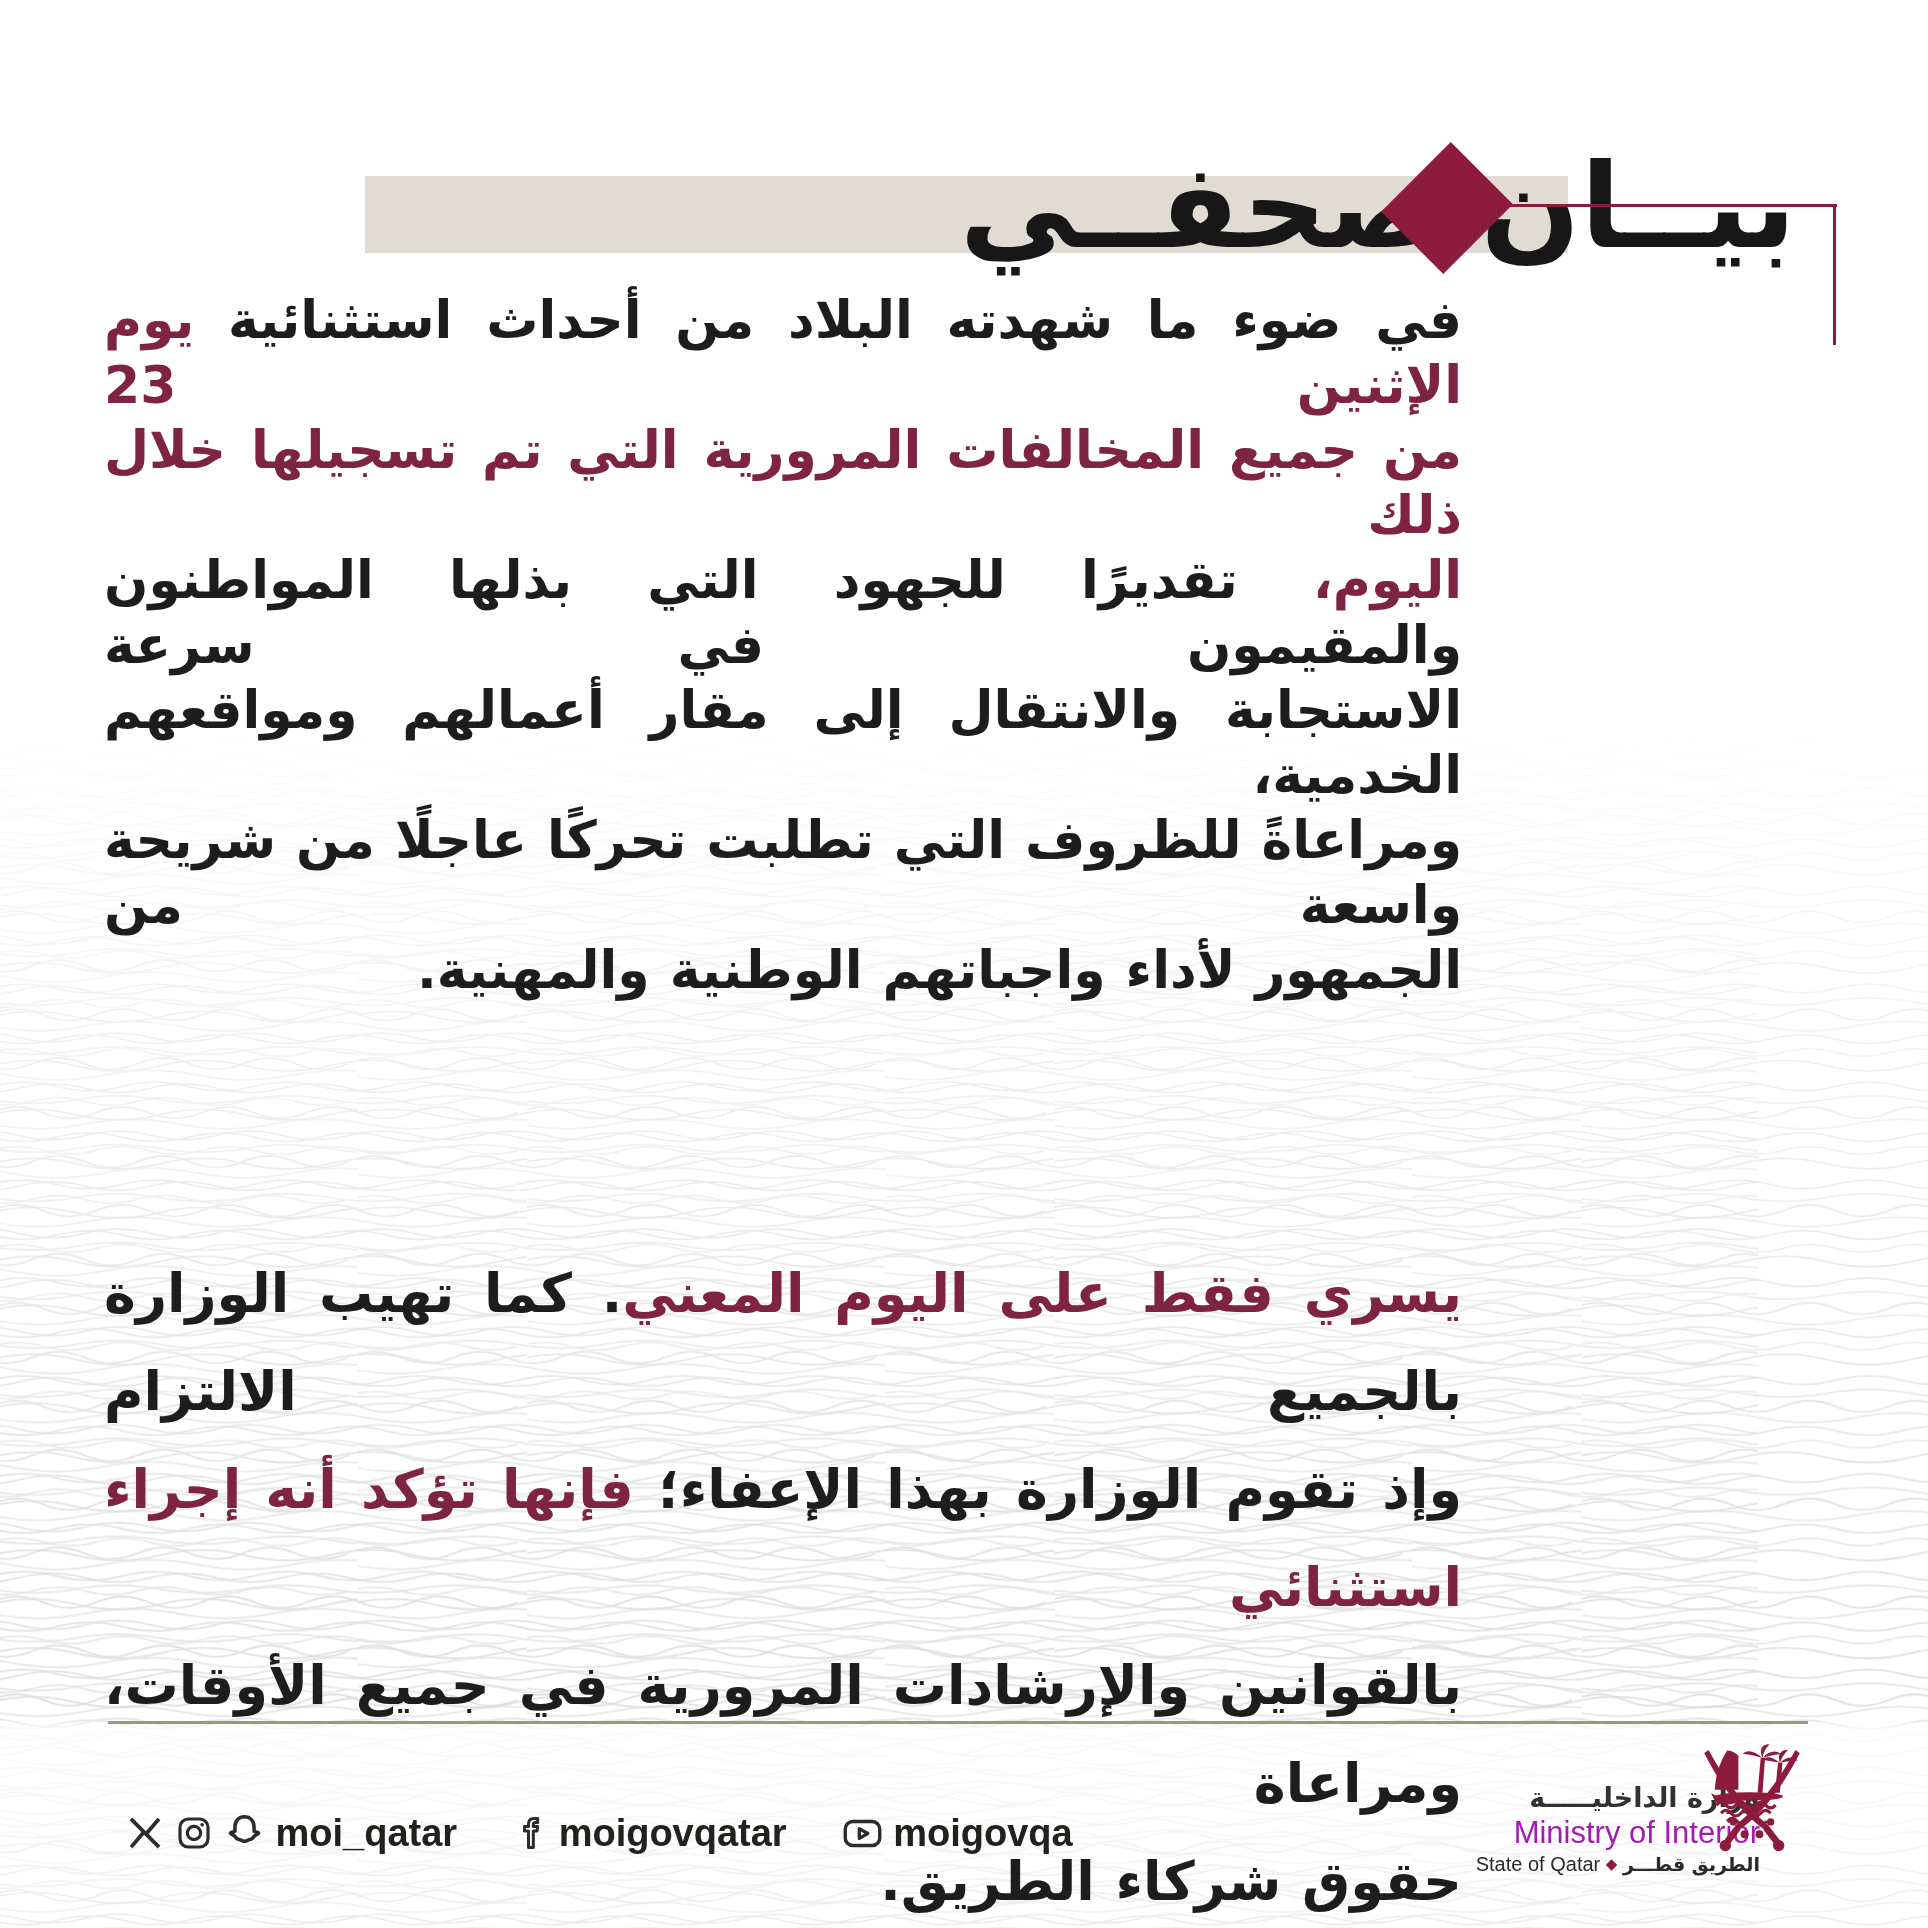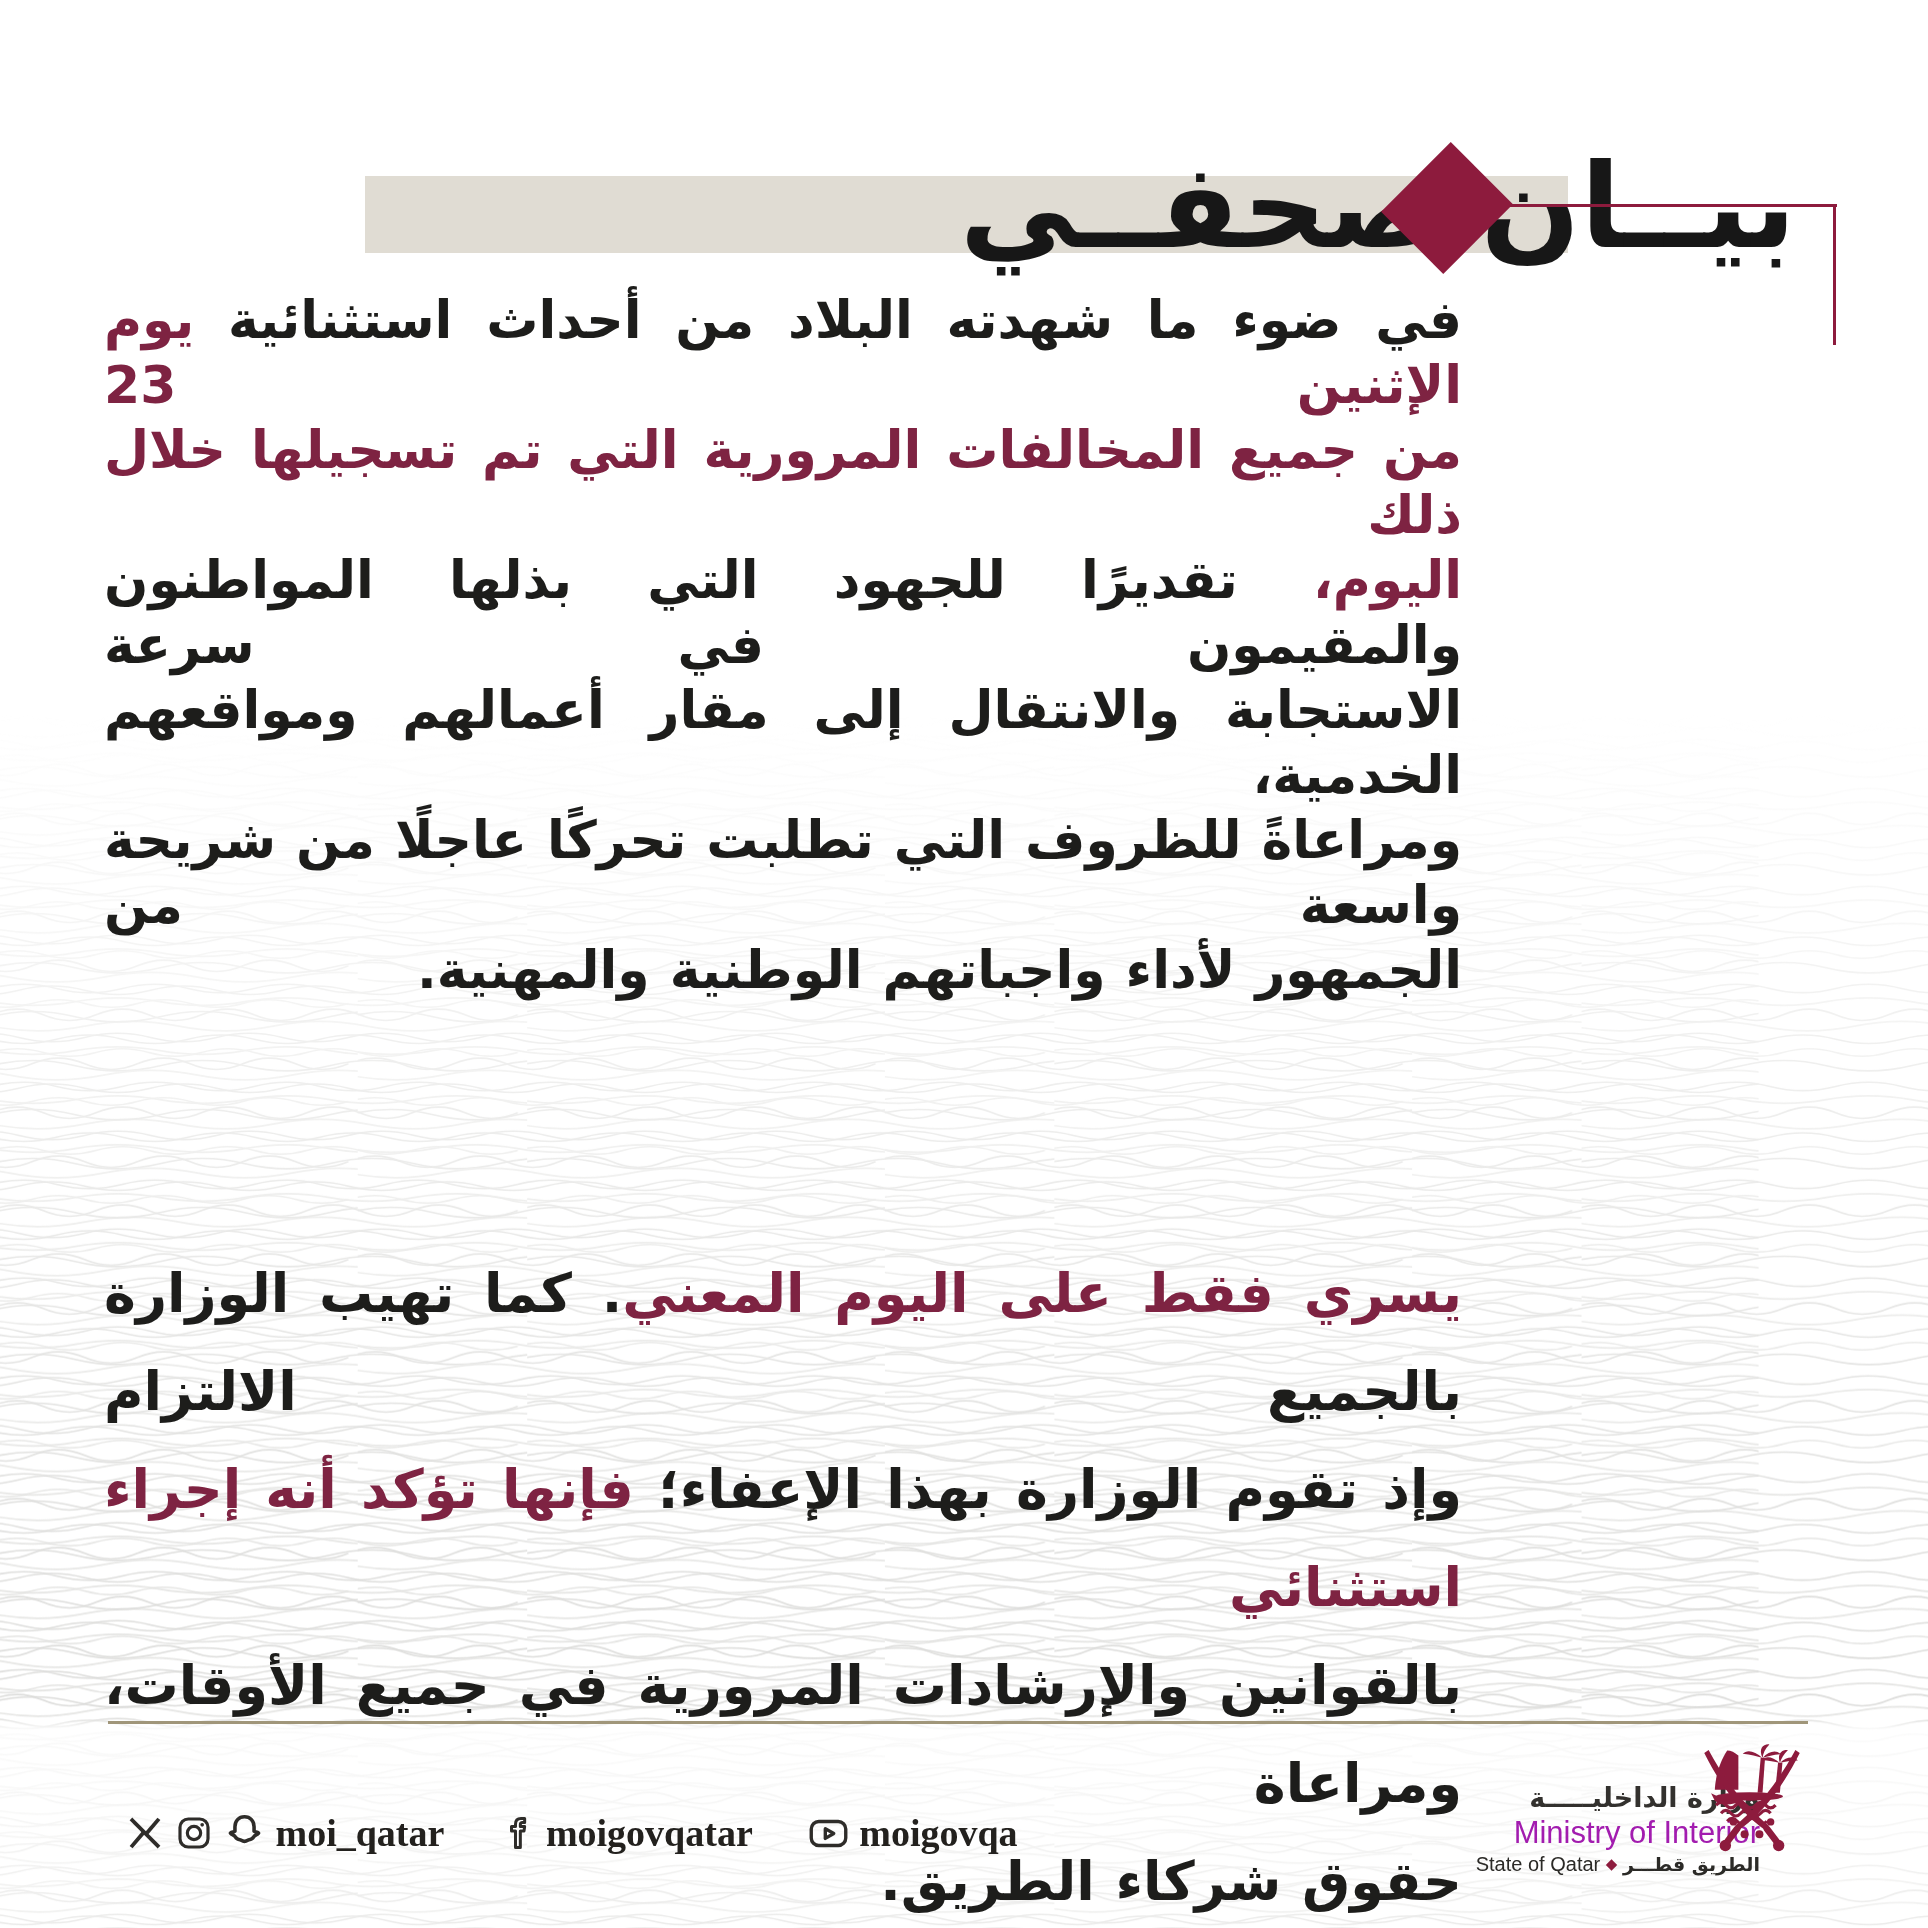--- a/index.html
+++ b/index.html
@@ -45,21 +45,21 @@
   .line{text-align:justify; text-align-last:justify; white-space:normal;
         word-spacing:1.9px;}
   .line.last{text-align-last:right;}
   .tx{color:#1d1d1b; font-weight:700;}
   .hl{color:#7e2342; font-weight:700;}
 
   
   .goldline{position:absolute; left:108px; top:1721px; width:1700px; height:2.8px;
             background:#a0967a; z-index:2;}
   .social{position:absolute; left:125px; top:1804px; height:58px; z-index:2;
-          display:flex; align-items:center; font-family:Liberation Serif, serif;}
+          display:flex; align-items:center; font-family:Liberation Sans, sans-serif;}
   .sgroup{display:flex; align-items:center; gap:8.5px;}
   .sgap{width:53px;}
   .sgap.small{width:40px;}
   .handle{font-size:38px; font-weight:700; color:#23211e; letter-spacing:0;}
   .sicon{width:45px; height:45px; display:block;}
   .sicon.sm{width:40px; height:40px;}
 
   .logoblock{position:absolute; left:1435px; top:1782px; width:325px; z-index:2;
              text-align:right; color:#33312e;}
   .logo-ar{font-size:27px; font-weight:700; direction:rtl; line-height:32px;}

